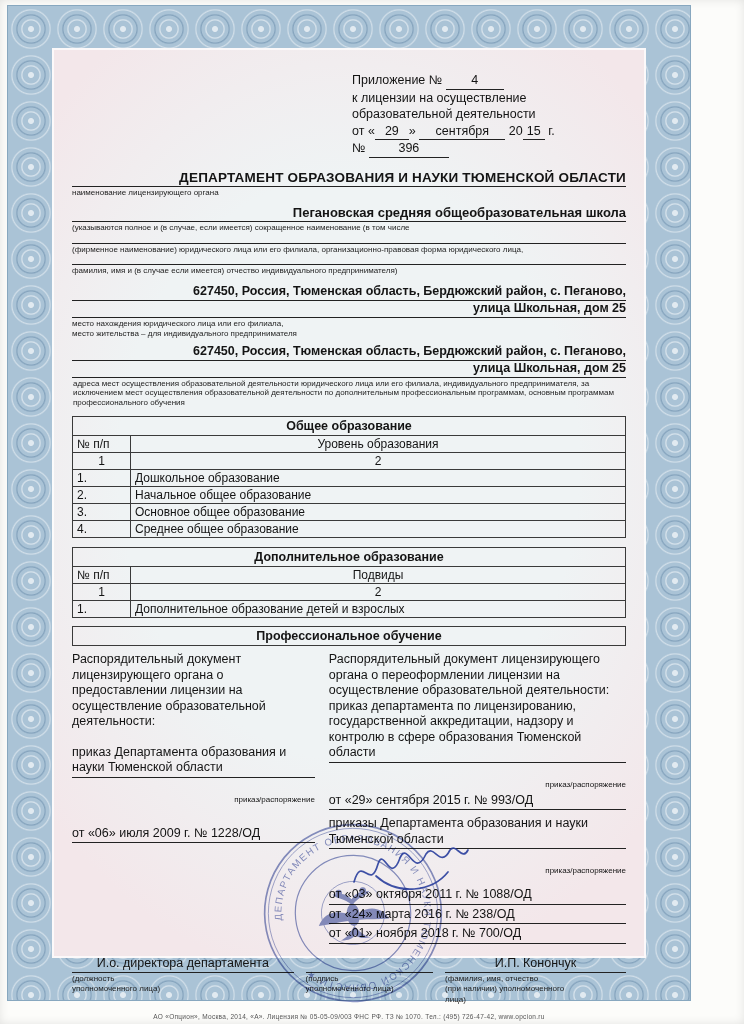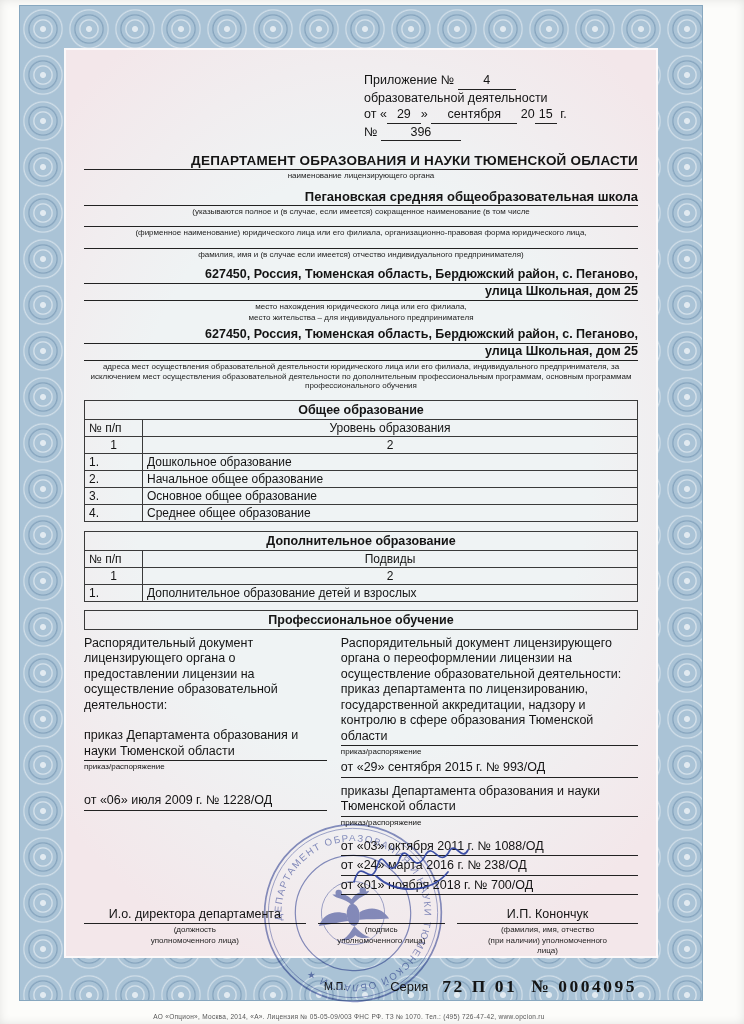--- a/index.html
+++ b/index.html
@@ -1,52 +1,52 @@
 <!DOCTYPE html>
 <html><head>
 <meta charset="utf-8">
 <style>
   html,body{margin:0;padding:0}
   body{width:744px;height:1024px;position:relative;background:#e8e8e6;font-family:"Liberation Sans",sans-serif;color:#141414}
   .page{position:absolute;inset:0;background:#fcfcfa;box-shadow:inset 0 0 10px rgba(0,0,0,.10)}
-  .frame{position:absolute;left:20px;top:6px;width:682px;height:994px;box-sizing:border-box;
+  .frame{position:absolute;left:8px;top:6px;width:682px;height:994px;box-sizing:border-box;
     background-color:#aac3d6;
     background-image:
       radial-gradient(circle, rgba(255,255,255,.65) 2.5px, transparent 3.5px),
       radial-gradient(circle, transparent 8px, rgba(255,255,255,.55) 9px, transparent 10.5px),
       radial-gradient(circle, transparent 13px, rgba(108,142,172,.60) 14px, transparent 15.5px),
       radial-gradient(circle, transparent 18px, rgba(255,255,255,.45) 19px, transparent 20.5px);
     background-size:46px 46px;
     padding:42px 44px;outline:1px solid #87a7bf}
   .inner{width:100%;height:100%;box-sizing:border-box;position:relative;
     background:radial-gradient(ellipse 75% 62% at 50% 46%, #eff3f4 0%, #eff3f4 52%, #f3e7ea 92%);
     border:2px solid rgba(255,255,255,.75);padding:12px 18px 6px}
   .hdr{margin:10px 0 0 auto;width:274px;font-size:12.5px;line-height:16.5px}
   .u{display:inline-block;border-bottom:1px solid #222;text-align:center}
   .w60{min-width:58px}.w34{min-width:34px}.w86{min-width:86px}.w26{min-width:22px}.w80{min-width:80px}
   .val{font-weight:bold;text-align:right;border-bottom:1px solid #222;padding-bottom:1px}
   .authority{margin-top:12px;font-size:13.5px;letter-spacing:.2px}
   .org{margin-top:8px;font-size:13px}
-  .cap{font-size:8px;line-height:9.5px;text-align:center;color:#1c1c1c;margin-top:1px}
+  .cap{font-size:8px;line-height:9.5px;text-align:left;color:#1c1c1c;margin-top:1px}
   .capw{max-width:552px;margin:1px auto 0}
   .rule{border-bottom:1px solid #222;height:10px}
   .addr{font-size:12.5px;line-height:15px}
   .addr-top{margin-top:8px}.addr-top2{margin-top:5px}
   .tbl{width:100%;border-collapse:collapse;font-size:12px;margin-top:9px}
   .tbl td{border:1px solid #3a3a3a;padding:1px 4px;line-height:14px}
   .tbl .ttl td{font-weight:bold;text-align:center;font-size:12.5px;padding:2px}
   .tc{text-align:center}
   .lv{padding-left:12px}
   .c1{width:58px}
   .sec-bar{border:1px solid #3a3a3a;font-weight:bold;text-align:center;font-size:12.5px;padding:2px;margin-top:8px}
   .orders{display:flex;margin-top:6px;font-size:12.5px;line-height:15.5px}
   .ocol-l{width:46%;box-sizing:border-box;padding-right:12px}
   .ocol-r{width:54%;box-sizing:border-box;padding-left:2px}
   .uline{border-bottom:1px solid #222;padding-bottom:1px}
-  .ocap{font-size:8px;line-height:9px;text-align:left;margin-top:1px}
+  .ocap{font-size:8px;line-height:9px;text-align:right;margin-top:17px}
   .sp16{margin-top:15px}
   .mt2{margin-top:2px}.mt4{margin-top:4px}.mt6{margin-top:6px}.mt12{margin-top:12px}.mt22{margin-top:22px}
   .sig-row{display:flex;margin-top:12px;font-size:12.5px}
   .sigc1{width:40%}.sigc2{width:23%;margin:0 12px}.sigc3{flex:1}
   .sig-line{border-bottom:1px solid #222;text-align:center;padding-bottom:1px;min-height:15px}
   .mp-series{display:flex;align-items:center;margin-top:20px}
   .mp{margin-left:240px;font-size:10.5px}
   .series-label{margin-left:44px;font-size:13px}
   .series-val{font-family:"Liberation Serif",serif;font-weight:bold;font-size:17.5px;letter-spacing:2.5px;margin-left:14px;white-space:nowrap}
   .stamp{position:absolute;left:260px;top:820px;width:186px;height:186px;opacity:.6;mix-blend-mode:multiply;transform:rotate(-6deg)}
@@ -55,20 +55,21 @@
 </style>
 </head>
 <body>
 
 <div class="page">
   <div class="frame">
     <div class="inner">
 
       <div class="hdr">
         <div><span>Приложение №</span> <span class="u w60">4</span></div>
+        <div>к лицензии на осуществление</div>
         <div>образовательной деятельности</div>
         <div><span>от «</span><span class="u w34">29</span><span>»</span> <span class="u w86">сентября</span> <span>20</span><span class="u w26">15</span> <span>г.</span></div>
         <div><span>№</span> <span class="u w80">396</span></div>
       </div>
 
       <div class="val authority">ДЕПАРТАМЕНТ ОБРАЗОВАНИЯ И НАУКИ ТЮМЕНСКОЙ ОБЛАСТИ</div>
       <div class="cap">наименование лицензирующего органа</div>
 
       <div class="val org">Пегановская средняя общеобразовательная школа</div>
       <div class="cap">(указываются полное и (в случае, если имеется) сокращенное наименование (в том числе</div>

